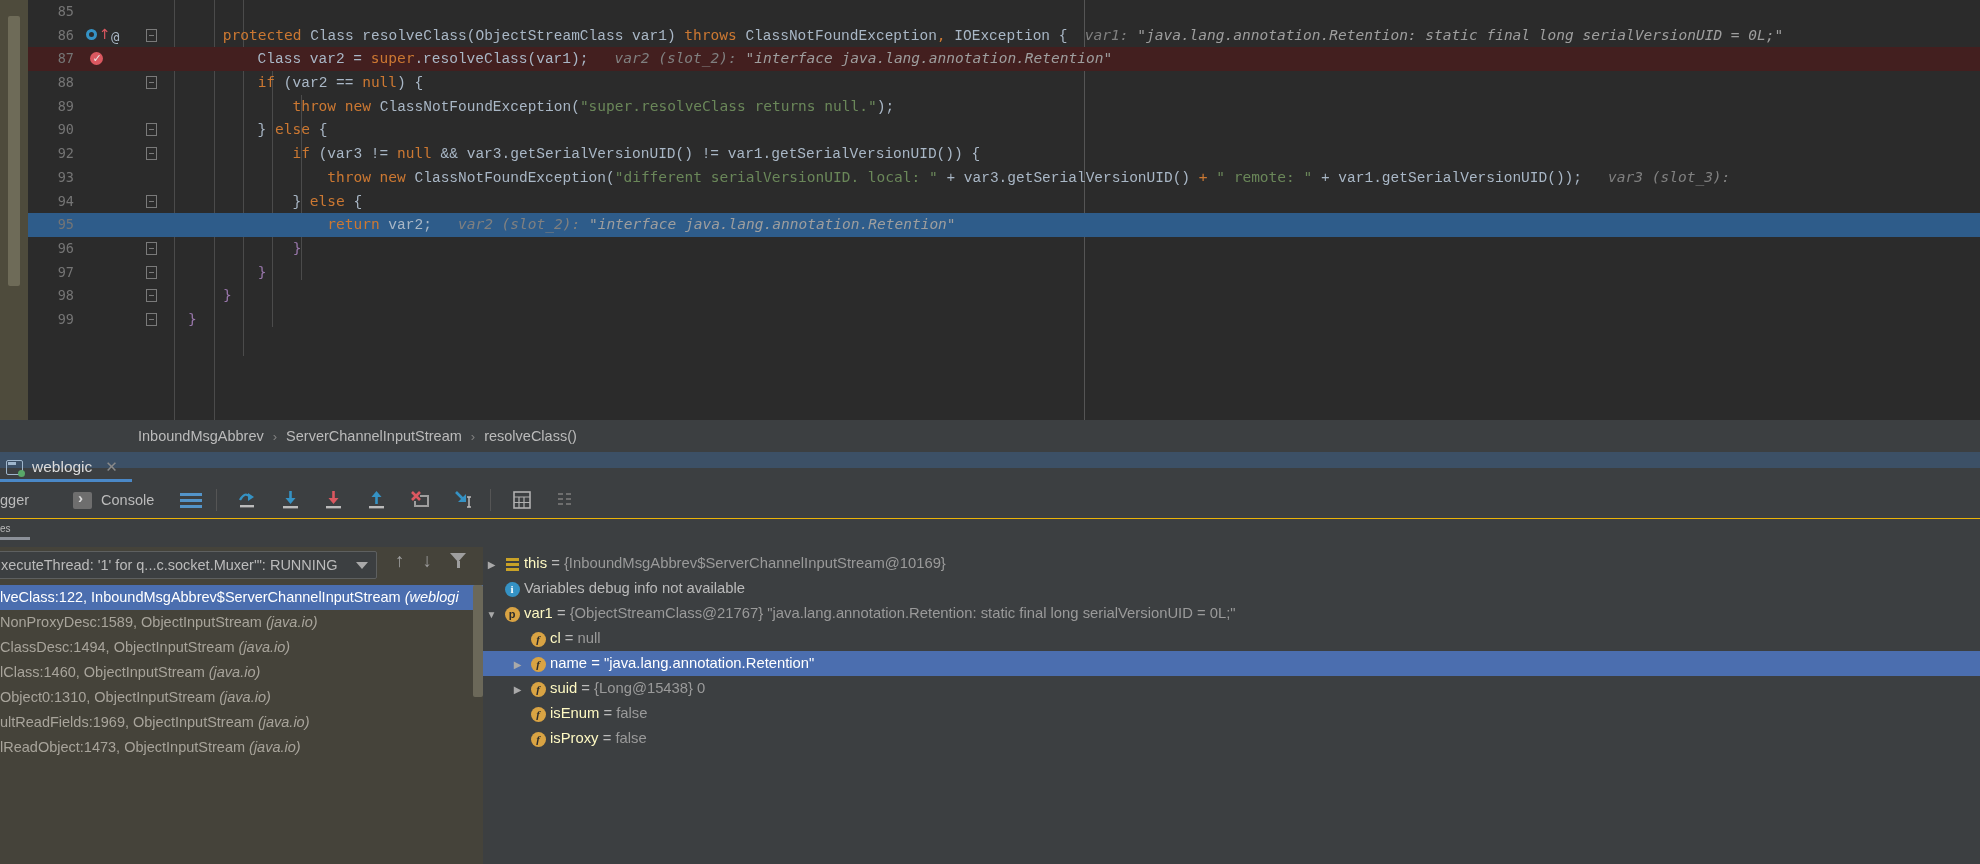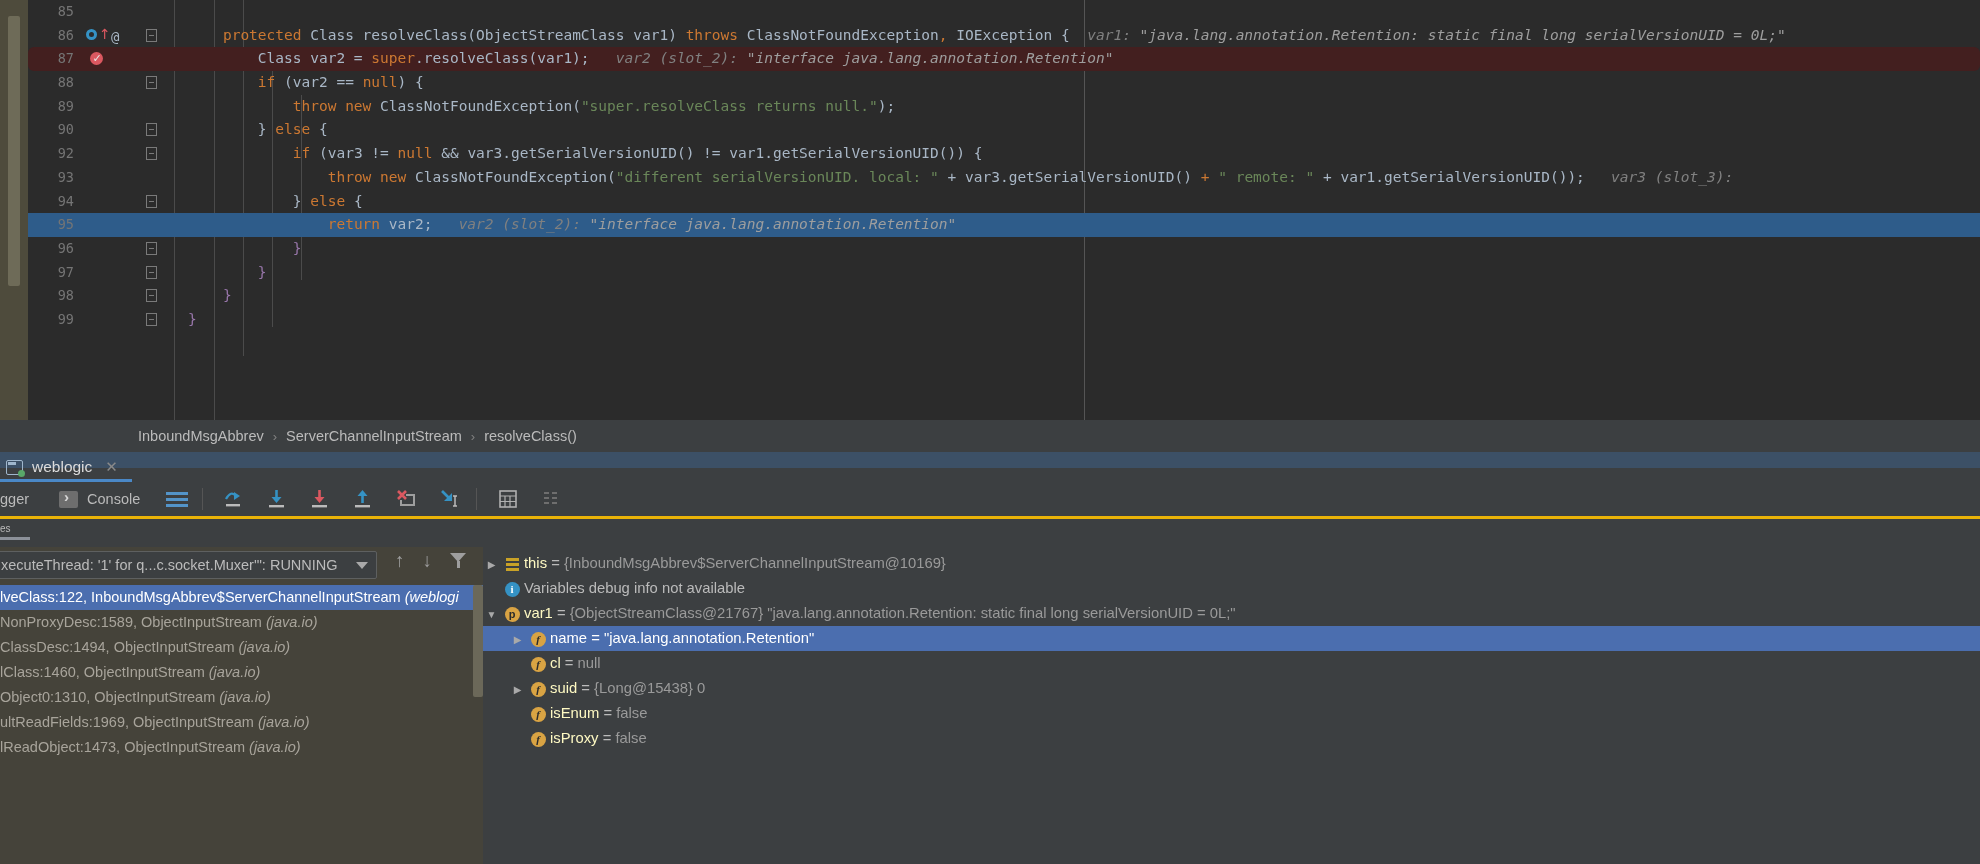--- a/index.html
+++ b/index.html
@@ -27,21 +27,21 @@
   }
   .code-area {
     position: absolute; left: 28px; top: 0; right: 0; height: 440px;
     overflow: hidden;
   }
   .code-line {
     position: relative; height: 23.7px; line-height: 23.7px;
     font-family: "DejaVu Sans Mono", monospace; font-size: 14.5px;
     white-space: pre;
   }
-  .code-line.breakpoint-line { background: #431F1F; border-radius: 6px; }
+  .code-line.breakpoint-line { background: #431F1F; }
   .code-line.selected-line { background: #2E5C8A; }
   .ln {
     display: inline-block; width: 56px; text-align: right;
     color: #757575; font-size: 13.5px; padding-right: 10px;
     font-family: "DejaVu Sans Mono", monospace;
     vertical-align: top;
   }
   .gutter-icons {
     display: inline-block; width: 52px; vertical-align: top;
     position: relative; height: 23.7px;
@@ -84,21 +84,21 @@
     color: #DB5860; font-size: 14px; line-height: 1;
     font-family: "DejaVu Sans", sans-serif;
   }
   .at-mark {
     position: absolute; left: 27px; top: 2px;
     color: #A9B7C6; font-size: 14px; font-family: "DejaVu Sans Mono", monospace;
   }
 
   
   .kw  { color: #CC7832; }
-  .id  { color: #A9B7C6; }
+  .id  { color: #A9B7C6; font-family: Liberation Mono, monospace; }
   .str { color: #6A8759; }
   .hint{ color: #808080; font-style: italic; }
   .hint-str { color: #9E9E9E; font-style: italic; }
   .brace-b { color: #9876AA; }
 
   
   .caret-col {
     position: absolute; top: 0; width: 1px; height: 440px;
     background: #555555;
   }
@@ -156,24 +156,24 @@
   .session-name { color: #DCDCDC; font-size: 15.5px; }
   .tab-close {
     color: #8A8A8A; font-size: 15px; margin-left: 13px;
     font-family: "DejaVu Sans", sans-serif;
   }
 
   
   .step-toolbar {
     position: absolute; left: 0; top: 30px; width: 100%; height: 37px;
     background: #3C3F41; display: flex; align-items: center;
-    border-bottom: 3px solid #eab308;
+    border-bottom: 1px solid #eab308;
   }
   .tb-text { color: #BBBBBB; font-size: 14.5px; }
-  .console-btn { display: flex; align-items: center; margin-left: 30px; }
+  .console-btn { display: flex; align-items: center; margin-left: 44px; }
   .console-glyph {
     width: 19px; height: 17px; background: #6E6E6E; border-radius: 2px;
     margin-right: 9px; position: relative; flex: none;
   }
   .console-glyph::after {
     content: "›"; position: absolute; left: 5px; top: -3px;
     color: #D8D8D8; font-size: 15px; font-weight: bold;
   }
   .hamburger { width: 22px; height: 15px; margin-left: 26px; flex: none; }
   .hamburger div { height: 3px; background: #5394C9; margin-bottom: 3px; }
@@ -474,22 +474,22 @@
             <div class="frame-row"><span>lReadObject:1473, ObjectInputStream </span><span class="pkg">(java.io)</span></div>
           </div>
         <div class="frames-scrollbar"></div>
       </div>
 
       <div class="vars-pane">
         <div class="vars-list" id="vars-list">
             <div class="var-row"><span class="tri-toggle">▶</span><span class="icon-slot"><span class="ico-stack"><i></i><i></i><i></i></span></span><span class="v-name">this</span><span class="v-eq"> = </span><span class="v-val">{InboundMsgAbbrev$ServerChannelInputStream@10169}</span></div>
             <div class="var-row"><span class="tri-toggle"></span><span class="icon-slot"><span class="ico-info">i</span></span><span class="v-name plain">Variables debug info not available</span></div>
             <div class="var-row"><span class="tri-toggle">▼</span><span class="icon-slot"><span class="ico-obj">p</span></span><span class="v-name">var1</span><span class="v-eq"> = </span><span class="v-val">{ObjectStreamClass@21767} "java.lang.annotation.Retention: static final long serialVersionUID = 0L;"</span></div>
+            <div class="var-row"><span class="indent1"></span><span class="tri-toggle"></span><span class="icon-slot"><span class="ico-field">f</span></span><span class="v-name">cl</span><span class="v-eq"> = </span><span class="v-val">null</span></div>
             <div class="var-row sel"><span class="indent1"></span><span class="tri-toggle">▶</span><span class="icon-slot"><span class="ico-field">f</span></span><span class="v-name">name</span><span class="v-eq"> = </span><span class="v-val">"java.lang.annotation.Retention"</span></div>
-            <div class="var-row"><span class="indent1"></span><span class="tri-toggle"></span><span class="icon-slot"><span class="ico-field">f</span></span><span class="v-name">cl</span><span class="v-eq"> = </span><span class="v-val">null</span></div>
             <div class="var-row"><span class="indent1"></span><span class="tri-toggle">▶</span><span class="icon-slot"><span class="ico-field">f</span></span><span class="v-name">suid</span><span class="v-eq"> = </span><span class="v-val">{Long@15438} 0</span></div>
             <div class="var-row"><span class="indent1"></span><span class="tri-toggle"></span><span class="icon-slot"><span class="ico-field">f</span></span><span class="v-name">isEnum</span><span class="v-eq"> = </span><span class="v-val">false</span></div>
             <div class="var-row"><span class="indent1"></span><span class="tri-toggle"></span><span class="icon-slot"><span class="ico-field">f</span></span><span class="v-name">isProxy</span><span class="v-eq"> = </span><span class="v-val">false</span></div>
           </div>
       </div>
 
     </div>
   </div>
 </div>
 

